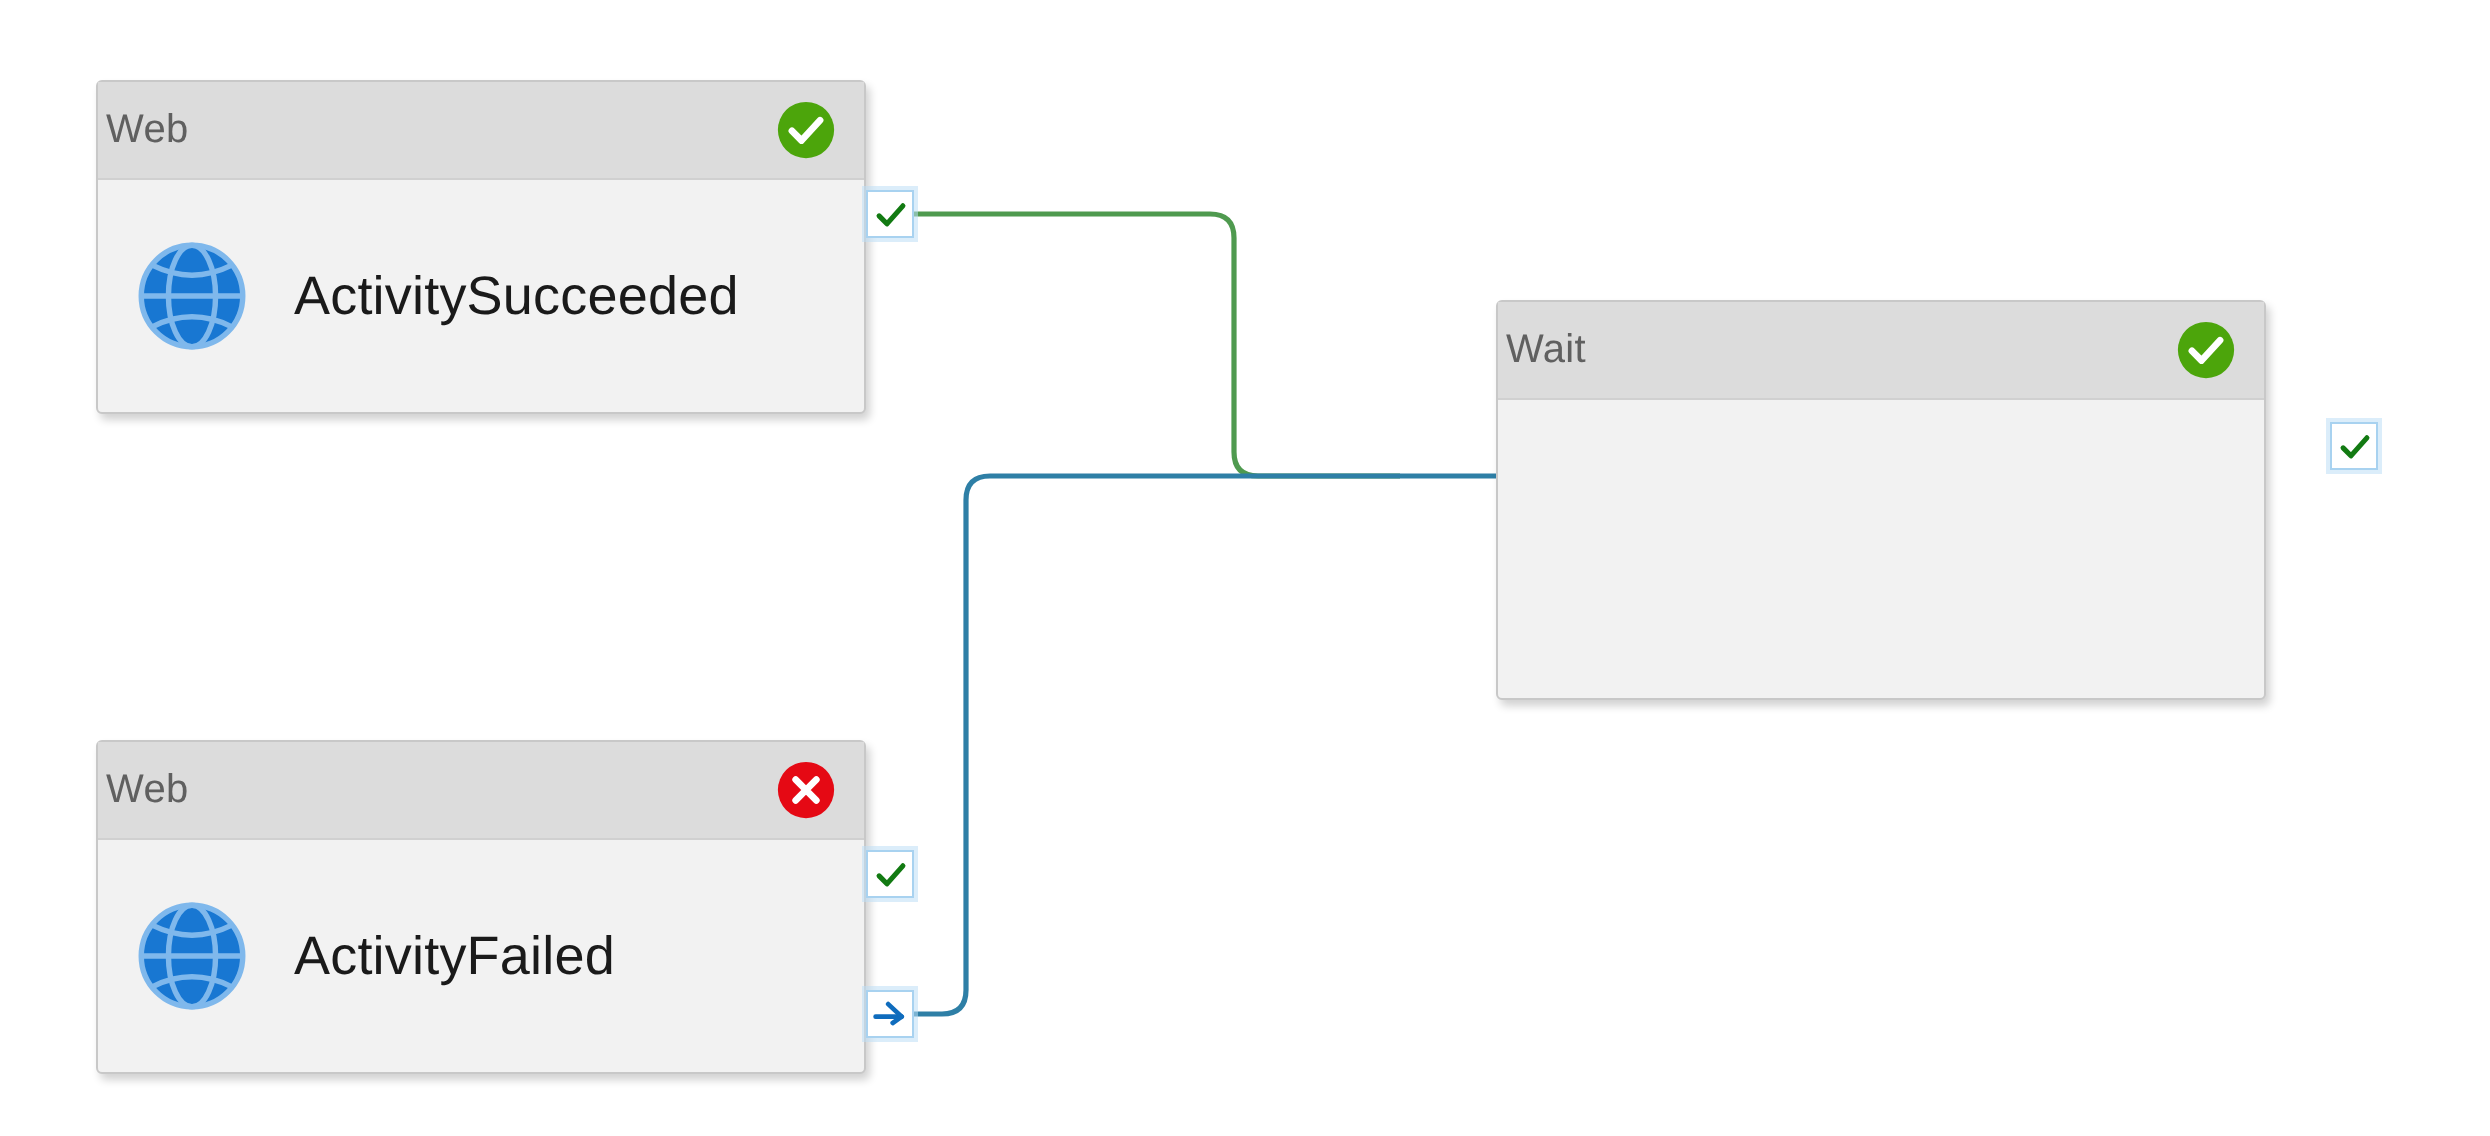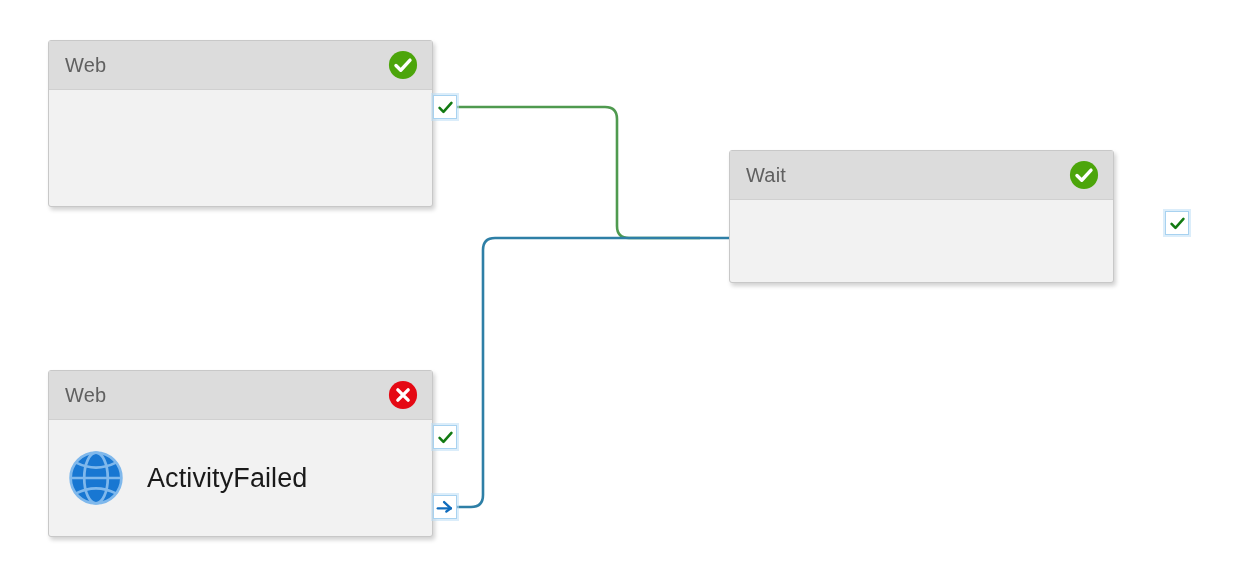--- a/index.html
+++ b/index.html
@@ -42,21 +42,21 @@
     border-radius: 3px;
     box-shadow: 2px 3px 4px rgba(0,0,0,0.18);
   }
   .node-header {
     position: relative;
     height: 49px;
     background: #dcdcdc;
     border-bottom: 1px solid #d0d0d0;
     display: flex;
     align-items: center;
-    padding-left: 16px;
+    padding-left: 4px;
     box-sizing: border-box;
   }
   .node-title {
     font-size: 20px;
     font-weight: 400;
     color: #606060;
     letter-spacing: 0.2px;
   }
   .status-badge {
     position: absolute;
@@ -113,53 +113,68 @@
     <polygon points="757,223 757,253 782,238" fill="#2e7fa6"></polygon>
   </svg>
 
   <div class="node" style="left:48px; top:40px; width:385px; height:167px;">
     <div class="node-header">
       <span class="node-title">Web</span>
       <span class="status-badge">
         <svg viewBox="0 0 32 32" width="30" height="30">
           <circle cx="16" cy="16" r="15" fill="#4ca50b"></circle>
           <path d="M8.5 16.5 L13.6 21.6 L23.5 10.8" fill="none" stroke="#ffffff" stroke-width="3.6" stroke-linecap="round" stroke-linejoin="round"></path>
-        </svg>
-      </span>
-    </div>
-  </div>
-
-  <div class="node" style="left:48px; top:370px; width:385px; height:167px;">
-    <div class="node-header">
-      <span class="node-title">Web</span>
-      <span class="status-badge">
-        <svg viewBox="0 0 32 32" width="30" height="30">
-          <circle cx="16" cy="16" r="15" fill="#e50914"></circle>
-          <path d="M10.5 10.5 L21.5 21.5 M21.5 10.5 L10.5 21.5" fill="none" stroke="#ffffff" stroke-width="3.6" stroke-linecap="round"></path>
         </svg>
       </span>
     </div>
     <div class="node-body">
       <span class="node-icon">
         <svg viewBox="0 0 64 64" width="58" height="58">
           <circle cx="32" cy="32" r="28" fill="#1877d2"></circle>
           <g fill="none" stroke="#7fb8ec" stroke-width="3">
             <ellipse cx="32" cy="32" rx="28" ry="28"></ellipse>
             <ellipse cx="32" cy="32" rx="13" ry="28"></ellipse>
             <line x1="4" y1="32" x2="60" y2="32"></line>
             <path d="M10 15 Q32 26 54 15"></path>
             <path d="M10 49 Q32 38 54 49"></path>
           </g>
         </svg>
       </span>
+      <span class="node-label">ActivitySucceeded</span>
+    </div>
+  </div>
+
+  <div class="node" style="left:48px; top:370px; width:385px; height:167px;">
+    <div class="node-header">
+      <span class="node-title">Web</span>
+      <span class="status-badge">
+        <svg viewBox="0 0 32 32" width="30" height="30">
+          <circle cx="16" cy="16" r="15" fill="#e50914"></circle>
+          <path d="M10.5 10.5 L21.5 21.5 M21.5 10.5 L10.5 21.5" fill="none" stroke="#ffffff" stroke-width="3.6" stroke-linecap="round"></path>
+        </svg>
+      </span>
+    </div>
+    <div class="node-body">
+      <span class="node-icon">
+        <svg viewBox="0 0 64 64" width="58" height="58">
+          <circle cx="32" cy="32" r="28" fill="#1877d2"></circle>
+          <g fill="none" stroke="#7fb8ec" stroke-width="3">
+            <ellipse cx="32" cy="32" rx="28" ry="28"></ellipse>
+            <ellipse cx="32" cy="32" rx="13" ry="28"></ellipse>
+            <line x1="4" y1="32" x2="60" y2="32"></line>
+            <path d="M10 15 Q32 26 54 15"></path>
+            <path d="M10 49 Q32 38 54 49"></path>
+          </g>
+        </svg>
+      </span>
       <span class="node-label">ActivityFailed</span>
     </div>
   </div>
 
-  <div class="node" style="left:729px; top:150px; width:385px; height:133px;">
+  <div class="node" style="left:748px; top:150px; width:385px; height:200px;">
     <div class="node-header">
       <span class="node-title">Wait</span>
       <span class="status-badge">
         <svg viewBox="0 0 32 32" width="30" height="30">
           <circle cx="16" cy="16" r="15" fill="#4ca50b"></circle>
           <path d="M8.5 16.5 L13.6 21.6 L23.5 10.8" fill="none" stroke="#ffffff" stroke-width="3.6" stroke-linecap="round" stroke-linejoin="round"></path>
         </svg>
       </span>
     </div>
   </div>

